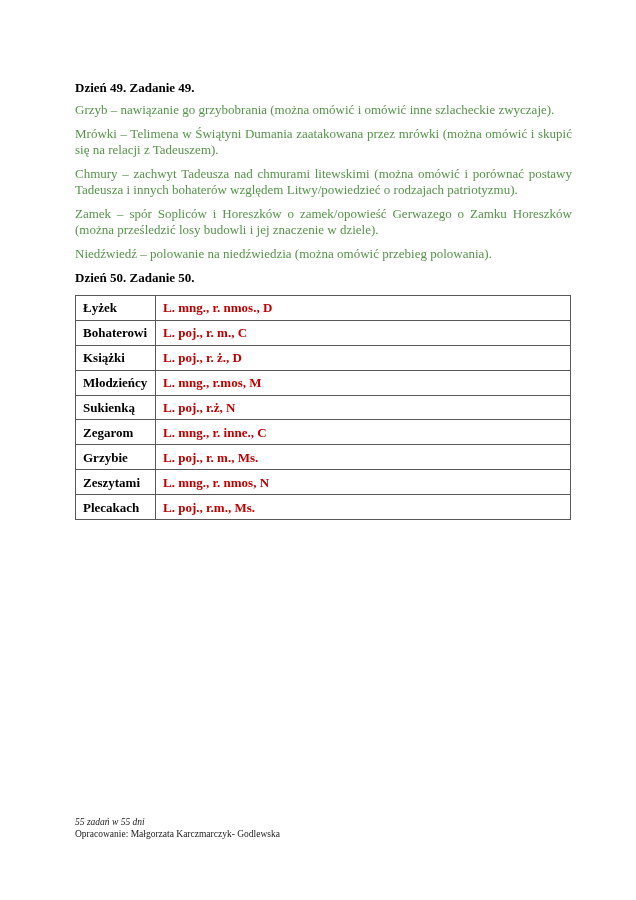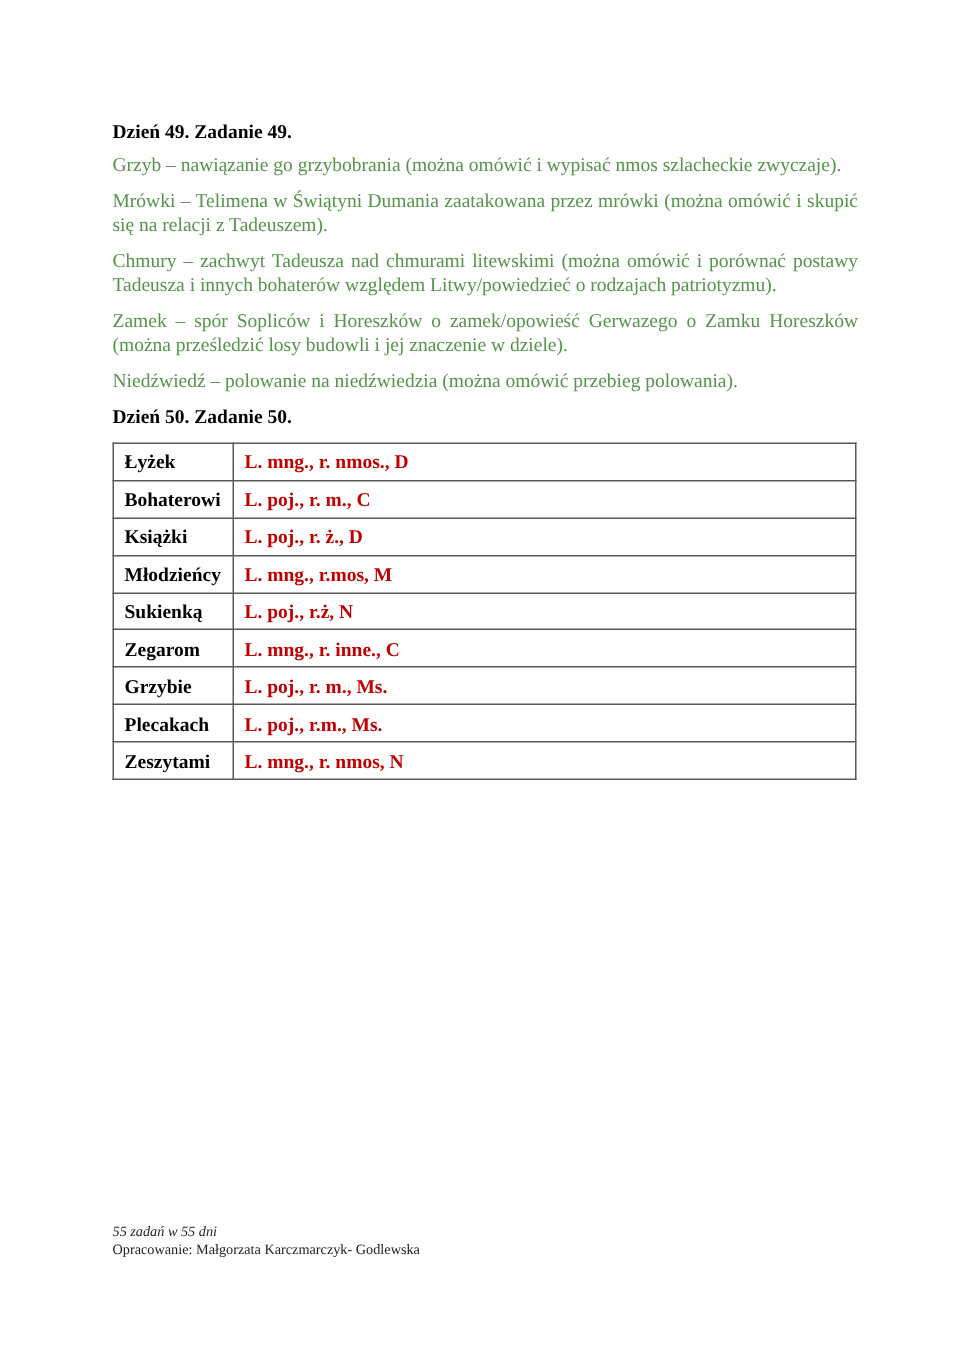--- a/index.html
+++ b/index.html
@@ -71,21 +71,21 @@
 </style>
 </head>
 <body>
 
 <div class="page">
   <div class="content">
 
     <div class="heading">Dzień 49. Zadanie 49.</div>
 
 
-    <p class="para">Grzyb – nawiązanie go grzybobrania (można omówić i wypisać nmos szlacheckie zwyczaje).</p>
+    <p class="para">Grzyb – nawiązanie go grzybobrania (można omówić i omówić inne szlacheckie zwyczaje).</p>
     <p class="para">Mrówki – Telimena w Świątyni Dumania zaatakowana przez mrówki (można omówić i skupić się na relacji z Tadeuszem).</p>
     <p class="para">Chmury – zachwyt Tadeusza nad chmurami litewskimi (można omówić i porównać postawy Tadeusza i innych bohaterów względem Litwy/powiedzieć o rodzajach patriotyzmu).</p>
     <p class="para">Zamek – spór Sopliców i Horeszków o zamek/opowieść Gerwazego o Zamku Horeszków (można prześledzić losy budowli i jej znaczenie w dziele).</p>
     <p class="para">Niedźwiedź – polowanie na niedźwiedzia (można omówić przebieg polowania).</p>
 
     <div class="heading heading-50">Dzień 50. Zadanie 50.</div>
 
     <table class="decl">
       <tbody>
         <tr>
@@ -110,26 +110,26 @@
         </tr>
         <tr>
           <td class="word-col">Zegarom</td>
           <td class="value-col">L. mng., r. inne., C</td>
         </tr>
         <tr>
           <td class="word-col">Grzybie</td>
           <td class="value-col">L. poj., r. m., Ms.</td>
         </tr>
         <tr>
+          <td class="word-col">Zeszytami</td>
+          <td class="value-col">L. mng., r. nmos, N</td>
+        </tr>
+        <tr>
           <td class="word-col">Plecakach</td>
           <td class="value-col">L. poj., r.m., Ms.</td>
-        </tr>
-        <tr>
-          <td class="word-col">Zeszytami</td>
-          <td class="value-col">L. mng., r. nmos, N</td>
         </tr>
       </tbody>
     </table>
   </div>
 
   <div class="footer">
     <div class="footer-series">55 zadań w 55 dni</div>
     <div class="footer-credit">Opracowanie: Małgorzata Karczmarczyk- Godlewska</div>
   </div>
 </div>

